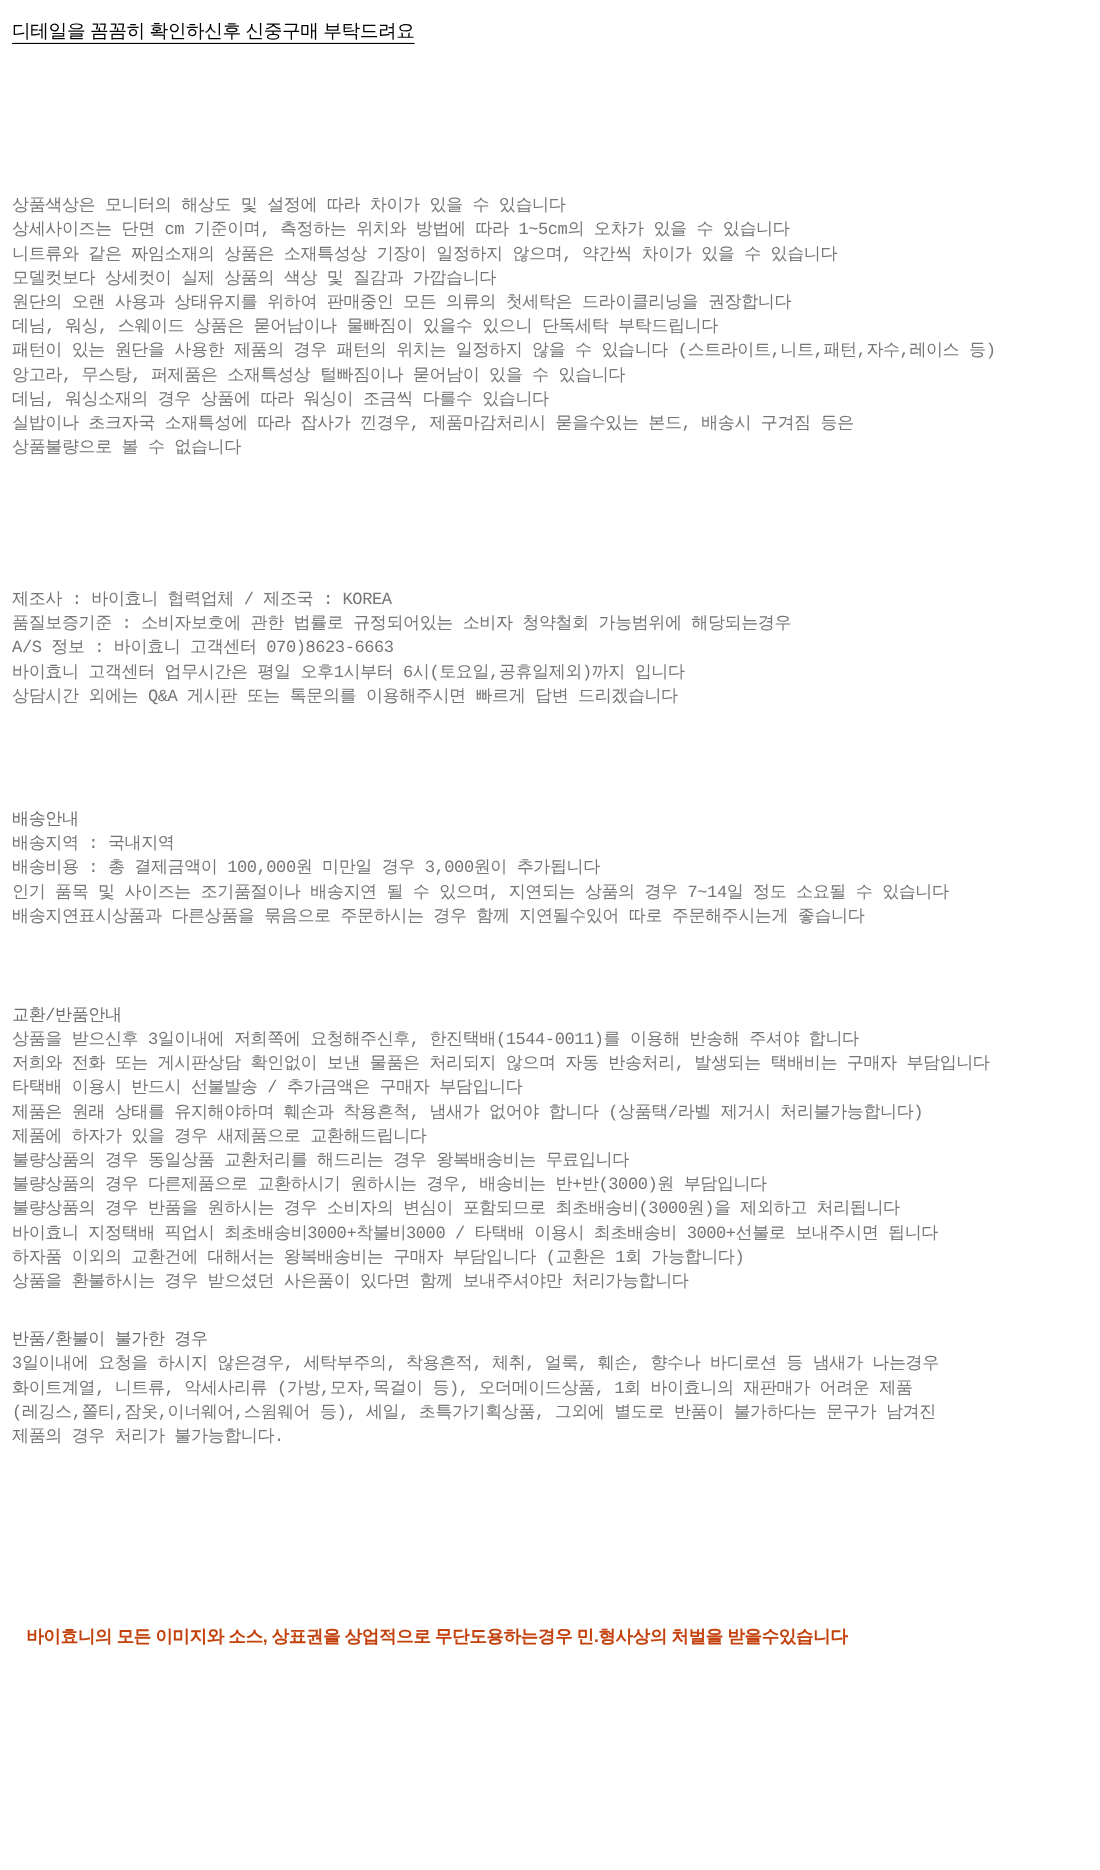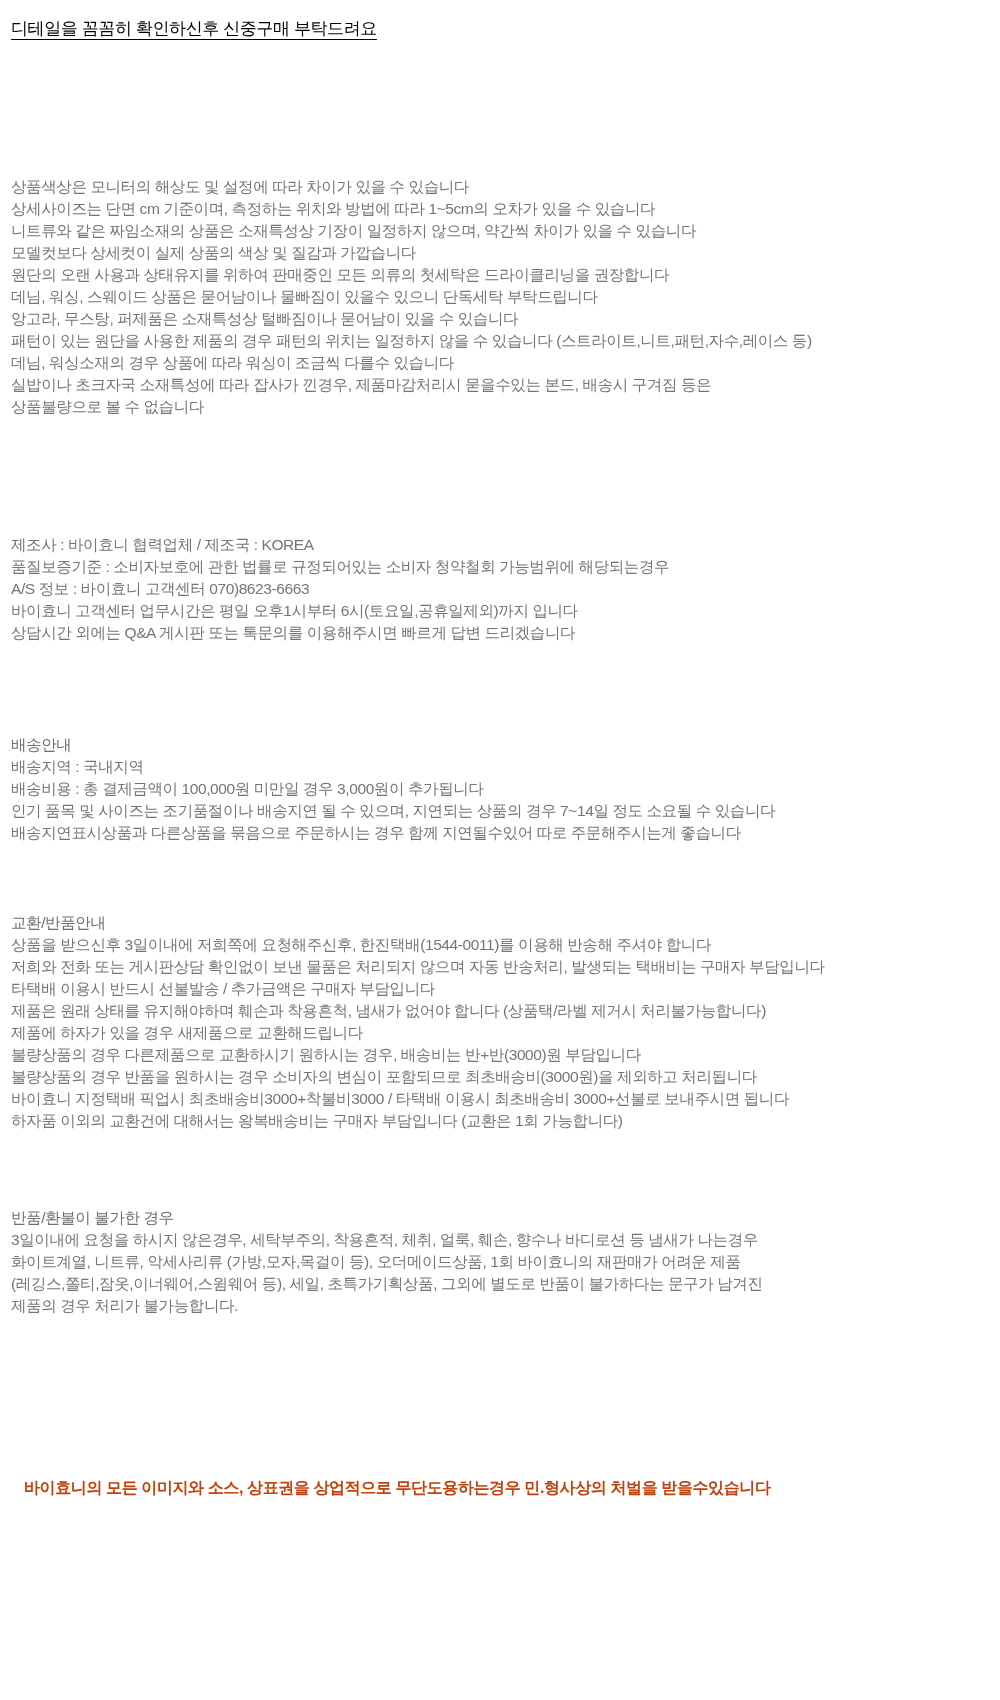--- a/index.html
+++ b/index.html
@@ -31,20 +31,21 @@
   }
   .text-block p {
     margin: 0;
     padding: 0;
     height: 22px;
     line-height: 22px;
     font-size: 15.5px;
     color: #757575;
     white-space: nowrap;
     letter-spacing: -0.4px;
+    font-family: Liberation Mono, monospace;
   }
   .text-block p.section-heading {
     color: #6e6e6e;
   }
   .legal-footer {
     position: absolute;
     left: 24px;
     top: 1478px;
     font-size: 16px;
     font-weight: bold;
@@ -58,22 +59,22 @@
 
 <div class="page-title">디테일을 꼼꼼히 확인하신후 신중구매 부탁드려요</div>
 
 <div class="text-block" style="top:176px">
   <p>상품색상은 모니터의 해상도 및 설정에 따라 차이가 있을 수 있습니다</p>
   <p>상세사이즈는 단면 cm 기준이며, 측정하는 위치와 방법에 따라 1~5cm의 오차가 있을 수 있습니다</p>
   <p>니트류와 같은 짜임소재의 상품은 소재특성상 기장이 일정하지 않으며, 약간씩 차이가 있을 수 있습니다</p>
   <p>모델컷보다 상세컷이 실제 상품의 색상 및 질감과 가깝습니다</p>
   <p>원단의 오랜 사용과 상태유지를 위하여 판매중인 모든 의류의 첫세탁은 드라이클리닝을 권장합니다</p>
   <p>데님, 워싱, 스웨이드 상품은 묻어남이나 물빠짐이 있을수 있으니 단독세탁 부탁드립니다</p>
+  <p>패턴이 있는 원단을 사용한 제품의 경우 패턴의 위치는 일정하지 않을 수 있습니다 (스트라이트,니트,패턴,자수,레이스 등)</p>
   <p>앙고라, 무스탕, 퍼제품은 소재특성상 털빠짐이나 묻어남이 있을 수 있습니다</p>
-  <p>패턴이 있는 원단을 사용한 제품의 경우 패턴의 위치는 일정하지 않을 수 있습니다 (스트라이트,니트,패턴,자수,레이스 등)</p>
   <p>데님, 워싱소재의 경우 상품에 따라 워싱이 조금씩 다를수 있습니다</p>
   <p>실밥이나 초크자국 소재특성에 따라 잡사가 낀경우, 제품마감처리시 묻을수있는 본드, 배송시 구겨짐 등은</p>
   <p>상품불량으로 볼 수 없습니다</p>
 </div>
 
 <div class="text-block" style="top:534px">
   <p>제조사 : 바이효니 협력업체 / 제조국 : KOREA</p>
   <p>품질보증기준 : 소비자보호에 관한 법률로 규정되어있는 소비자 청약철회 가능범위에 해당되는경우</p>
   <p>A/S 정보 : 바이효니 고객센터 070)8623-6663</p>
   <p>바이효니 고객센터 업무시간은 평일 오후1시부터 6시(토요일,공휴일제외)까지 입니다</p>
@@ -88,24 +89,26 @@
   <p>배송지연표시상품과 다른상품을 묶음으로 주문하시는 경우 함께 지연될수있어 따로 주문해주시는게 좋습니다</p>
 </div>
 
 <div class="text-block" style="top:912px">
   <p class="section-heading">교환/반품안내</p>
   <p>상품을 받으신후 3일이내에 저희쪽에 요청해주신후, 한진택배(1544-0011)를 이용해 반송해 주셔야 합니다</p>
   <p>저희와 전화 또는 게시판상담 확인없이 보낸 물품은 처리되지 않으며 자동 반송처리, 발생되는 택배비는 구매자 부담입니다</p>
   <p>타택배 이용시 반드시 선불발송 / 추가금액은 구매자 부담입니다</p>
   <p>제품은 원래 상태를 유지해야하며 훼손과 착용흔척, 냄새가 없어야 합니다 (상품택/라벨 제거시 처리불가능합니다)</p>
   <p>제품에 하자가 있을 경우 새제품으로 교환해드립니다</p>
+  <p>불량상품의 경우 동일상품 교환처리를 해드리는 경우 왕복배송비는 무료입니다</p>
   <p>불량상품의 경우 다른제품으로 교환하시기 원하시는 경우, 배송비는 반+반(3000)원 부담입니다</p>
   <p>불량상품의 경우 반품을 원하시는 경우 소비자의 변심이 포함되므로 최초배송비(3000원)을 제외하고 처리됩니다</p>
   <p>바이효니 지정택배 픽업시 최초배송비3000+착불비3000 / 타택배 이용시 최초배송비 3000+선불로 보내주시면 됩니다</p>
   <p>하자품 이외의 교환건에 대해서는 왕복배송비는 구매자 부담입니다 (교환은 1회 가능합니다)</p>
+  <p>상품을 환불하시는 경우 받으셨던 사은품이 있다면 함께 보내주셔야만 처리가능합니다</p>
 </div>
 
 <div class="text-block" style="top:1207px">
   <p class="section-heading">반품/환불이 불가한 경우</p>
   <p>3일이내에 요청을 하시지 않은경우, 세탁부주의, 착용흔적, 체취, 얼룩, 훼손, 향수나 바디로션 등 냄새가 나는경우</p>
   <p>화이트계열, 니트류, 악세사리류 (가방,모자,목걸이 등), 오더메이드상품, 1회 바이효니의 재판매가 어려운 제품</p>
   <p>(레깅스,쫄티,잠옷,이너웨어,스윔웨어 등), 세일, 초특가기획상품, 그외에 별도로 반품이 불가하다는 문구가 남겨진</p>
   <p>제품의 경우 처리가 불가능합니다.</p>
 </div>
 

